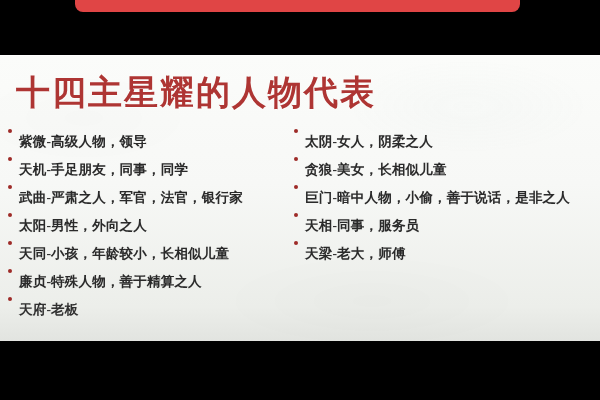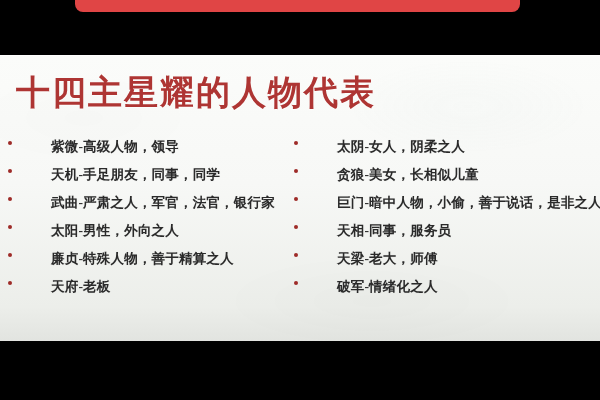--- a/index.html
+++ b/index.html
@@ -78,24 +78,23 @@
   
   .column {
     position: absolute;
     top: 78px;
   }
   #column-left  { left: 8px;   width: 285px; }
   #column-right { left: 294px; width: 300px; }
 
   .bullet-row {
     display: flex;
-    align-items: center;
+    align-items: flex-start;
     height: 28px;
     white-space: nowrap;
-    gap: 32px;
   }
   .bullet-dot {
     flex: 0 0 auto;
     width: 4px;
     height: 4px;
     margin-right: 7px;
     border-radius: 50%;
     background: #9e2b28;
     position: relative;
     top: -4px;
@@ -144,20 +143,24 @@
       <div class="bullet-row">
         <span class="bullet-dot"></span>
         <span class="bullet-text">武曲-严肃之人，军官，法官，银行家</span>
       </div>
       <div class="bullet-row">
         <span class="bullet-dot"></span>
         <span class="bullet-text">太阳-男性，外向之人</span>
       </div>
       <div class="bullet-row">
         <span class="bullet-dot"></span>
+        <span class="bullet-text">天同-小孩，年龄较小，长相似儿童</span>
+      </div>
+      <div class="bullet-row">
+        <span class="bullet-dot"></span>
         <span class="bullet-text">廉贞-特殊人物，善于精算之人</span>
       </div>
       <div class="bullet-row">
         <span class="bullet-dot"></span>
         <span class="bullet-text">天府-老板</span>
       </div>
     </div>
 
     <div class="column" id="column-right">
       <div class="bullet-row">
@@ -173,21 +176,17 @@
         <span class="bullet-text">巨门-暗中人物，小偷，善于说话，是非之人</span>
       </div>
       <div class="bullet-row">
         <span class="bullet-dot"></span>
         <span class="bullet-text">天相-同事，服务员</span>
       </div>
       <div class="bullet-row">
         <span class="bullet-dot"></span>
         <span class="bullet-text">天梁-老大，师傅</span>
       </div>
-      <div class="bullet-row">
-        <span class="bullet-dot"></span>
-        <span class="bullet-text">破军-情绪化之人</span>
-      </div>
     </div>
   </div>
 
   <div class="letterbox" id="letterbox-bottom"></div>
 </div>
 
 </body></html>

